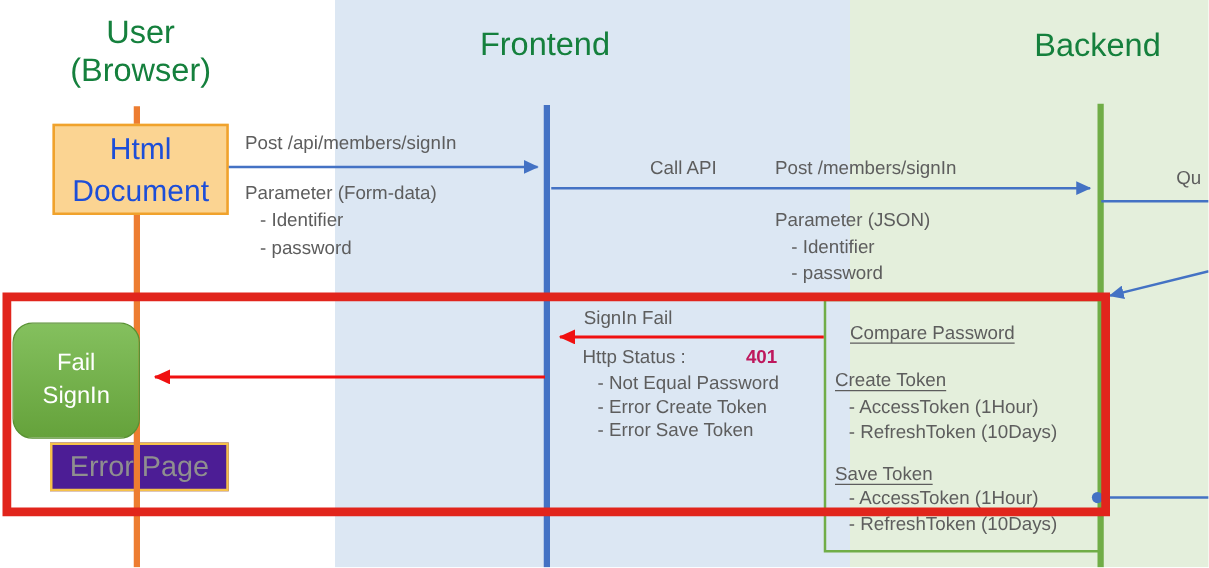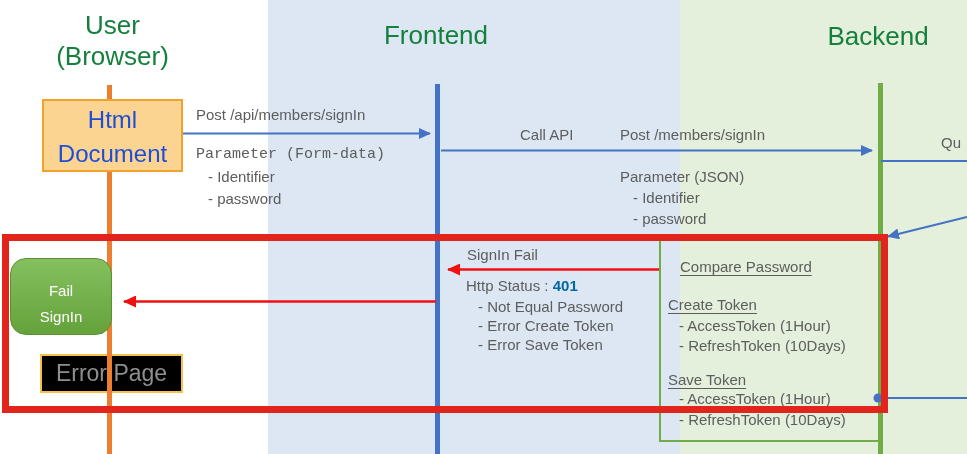--- a/index.html
+++ b/index.html
@@ -12,30 +12,30 @@
   .title-user{left:15px;top:10px;width:195px;}
   .title-frontend{left:336px;top:20px;width:200px;}
   .title-backend{left:778px;top:21px;width:200px;}
   .lifeline{position:absolute;width:5px;z-index:4;}
   .lifeline-user{left:107px;top:85px;height:369px;background:#ED7D31;}
   .lifeline-frontend{left:435px;top:84px;height:370px;background:#4472C4;}
   .lifeline-backend{left:878px;top:83px;height:371px;background:#70AD47;}
   .node{position:absolute;text-align:center;box-sizing:border-box;}
   .html-doc{left:42px;top:99px;width:141px;height:73px;z-index:5;background:#fbd492;
             border:2px solid #f0a22c;color:#1d4ed8;font-size:24px;line-height:34px;padding-top:2px;}
-  .fail-box{left:10px;top:258px;width:102px;height:77px;z-index:5;border-radius:16px;
+  .fail-box{left:10px;top:258px;width:102px;height:93px;z-index:5;border-radius:16px;
             background:linear-gradient(180deg,#84c05e 0%,#65a23b 100%);border:1px solid #599133;
-            color:#ffffff;font-size:15px;line-height:26px;padding-top:19px;}
-  .error-box{left:40px;top:354px;width:143px;height:39px;z-index:3;background:#000000;
+            color:#ffffff;font-size:19px;line-height:26px;padding-top:19px;}
+  .error-box{left:40px;top:354px;width:143px;height:39px;z-index:3;background:#4c1d95;
              border:2px solid #f6c24a;color:#8f8f8f;font-size:23px;line-height:35px;}
   .action-box{position:absolute;left:659px;top:239px;width:222px;height:203px;z-index:2;
               border:2px solid #70AD47;background:transparent;box-sizing:border-box;}
   .lbl{position:absolute;z-index:5;font-size:15px;color:#5d5d5d;white-space:nowrap;}
   .lbl-u{text-decoration:underline;text-underline-offset:3px;}
-  .lbl b{color:#0369a1;}
+  .lbl b{color:#be185d;margin-left:44px;}
   .arrows{position:absolute;left:0;top:0;z-index:6;pointer-events:none;}
   .red-rect{position:absolute;left:2px;top:234px;width:886px;height:179px;z-index:7;
             border:7px solid #e1251c;box-sizing:border-box;pointer-events:none;}
 </style>
 </head>
 <body>
 
 <div class="canvas">
 
   <div class="lane lane-frontend"></div>
@@ -59,21 +59,21 @@
   <div class="node html-doc">
     <div>Html</div>
     <div>Document</div>
   </div>
   <div class="node fail-box">
     <div>Fail</div>
     <div>SignIn</div>
   </div>
 
   <div class="lbl" style="left:196px;top:106px;">Post /api/members/signIn</div>
-  <div class="lbl" style="left:196px;top:146px;font-family:Liberation Mono, monospace;">Parameter (Form-data)</div>
+  <div class="lbl" style="left:196px;top:146px;">Parameter (Form-data)</div>
   <div class="lbl" style="left:208px;top:168px;">- Identifier</div>
   <div class="lbl" style="left:208px;top:190px;">- password</div>
 
   <div class="lbl" style="left:520px;top:126px;">Call API</div>
   <div class="lbl" style="left:620px;top:126px;">Post /members/signIn</div>
   <div class="lbl" style="left:620px;top:168px;">Parameter (JSON)</div>
   <div class="lbl" style="left:633px;top:189px;">- Identifier</div>
   <div class="lbl" style="left:633px;top:210px;">- password</div>
 
   <div class="lbl" style="left:941px;top:134px;">Qu</div>

